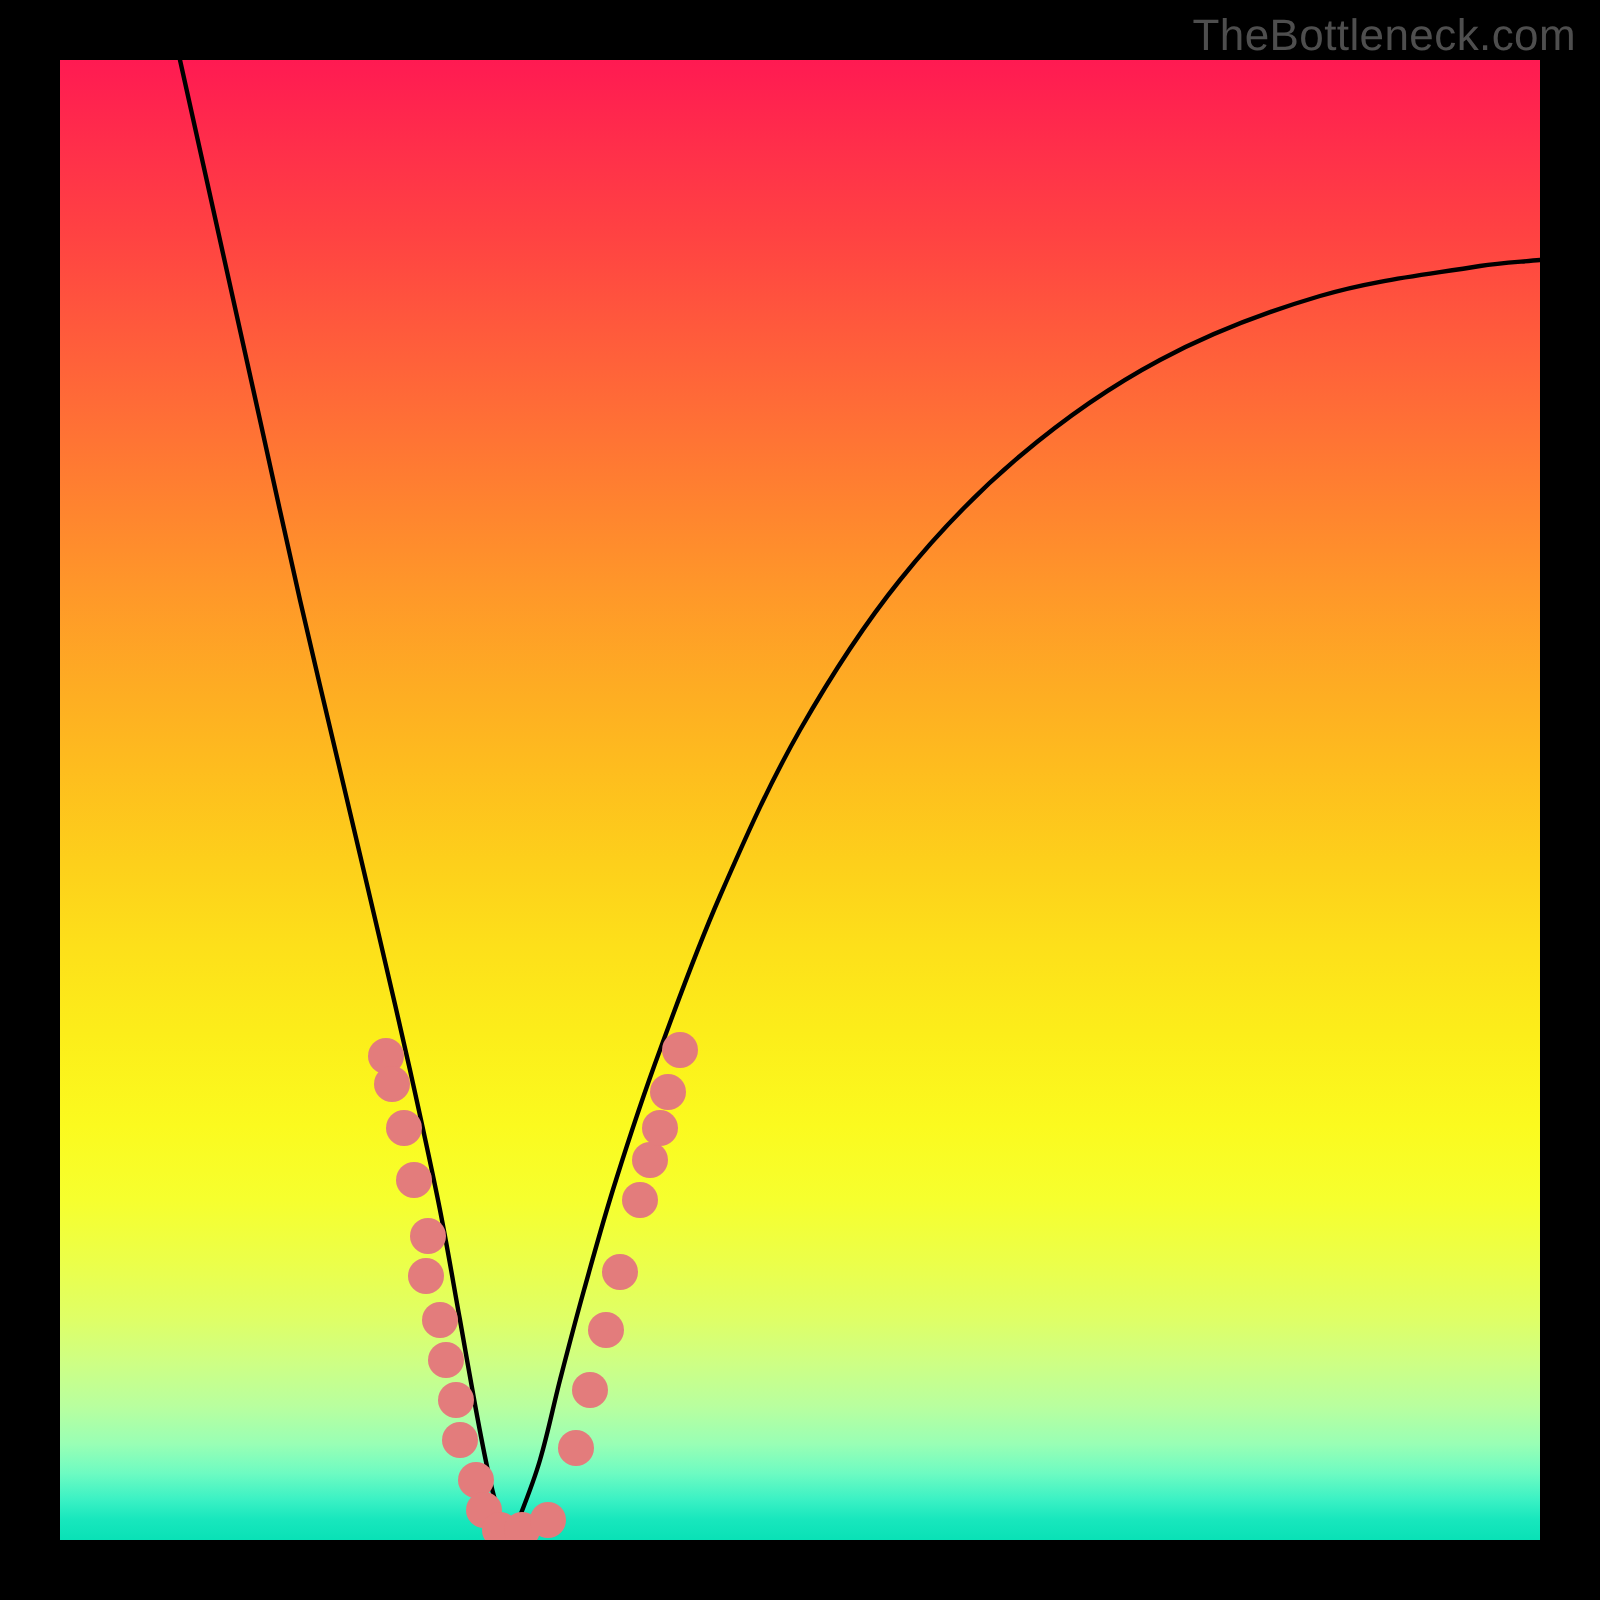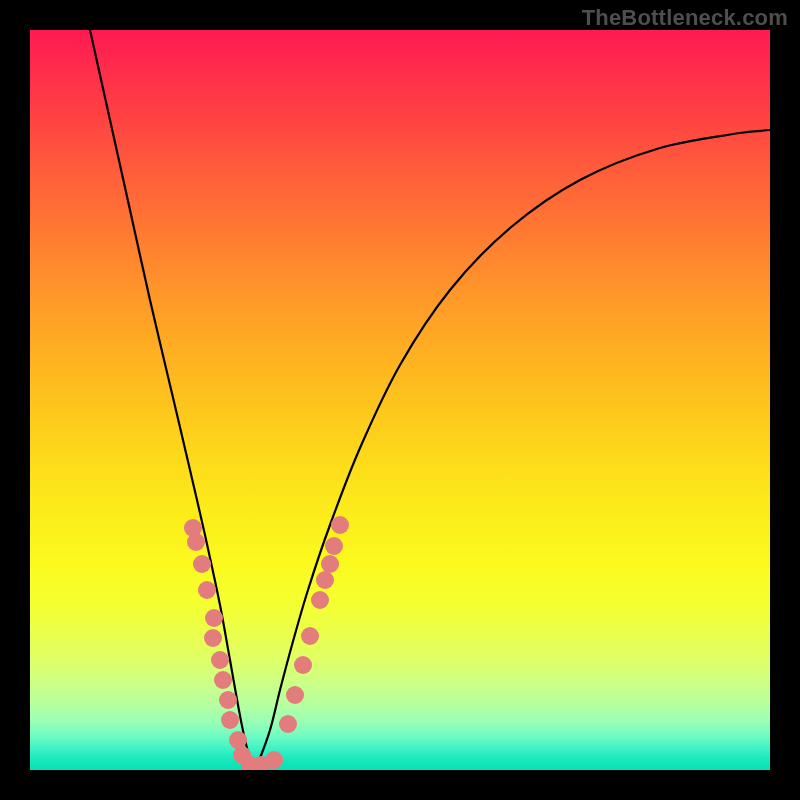--- a/index.html
+++ b/index.html
@@ -49,21 +49,21 @@
       #18e7bd 98.6%,
       #09e1b6 100%
     );
   }
   .watermark {
     position: absolute;
     top: 5px;
     right: 12px;
     color: #4e4e4e;
     font-size: 22px;
-    font-weight: 700;
+    font-weight: 400;
     letter-spacing: 0.2px;
   }
   svg.curve-layer {
     position: absolute;
     left: 0;
     top: 0;
     width: 740px;
     height: 740px;
   }
   .curve {

